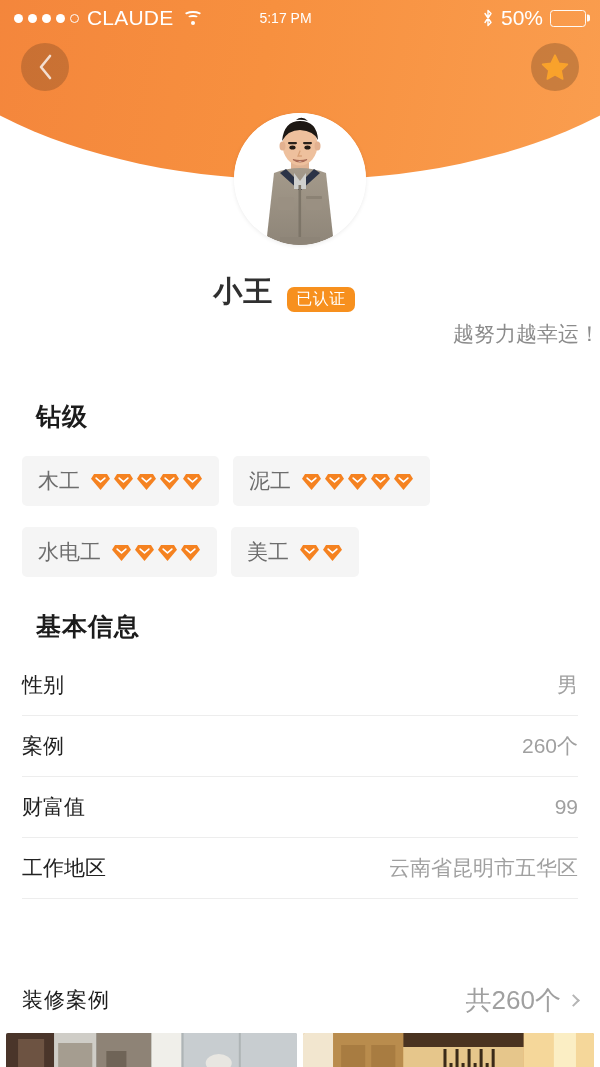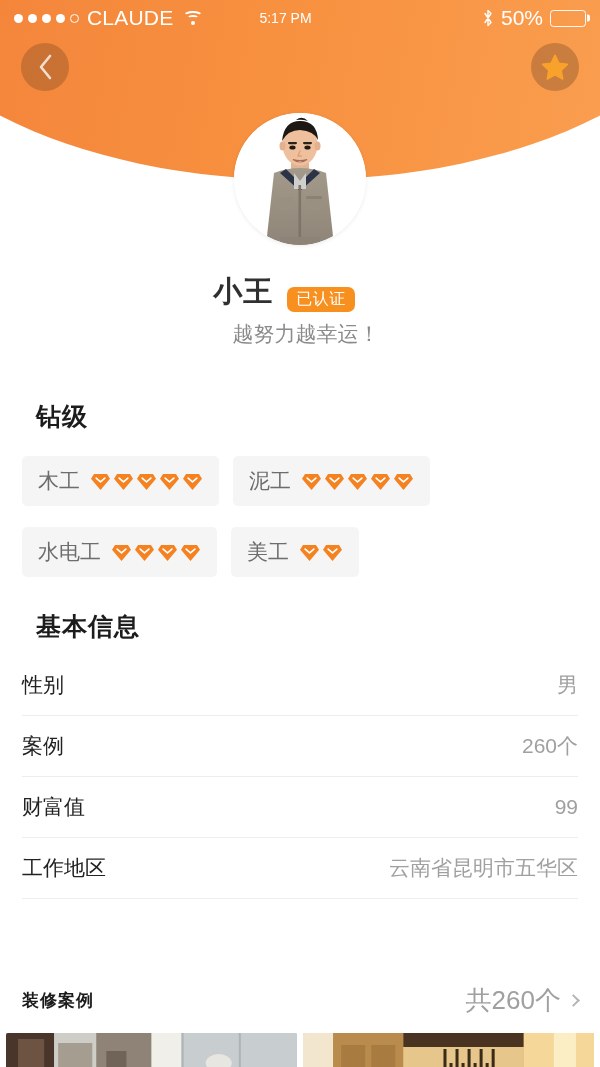--- a/index.html
+++ b/index.html
@@ -147,21 +147,21 @@
     color: #ffffff;
     font-size: 16px;
     padding: 4px 9px 5px;
     border-radius: 7px;
     line-height: 1;
     letter-spacing: 0.5px;
   }
   .tagline {
     position: absolute;
     top: 320px; left: 0; width: 600px;
-    text-align: center;
+    text-align: right;
     font-size: 21px;
     color: #8b8b8b;
     padding-left: 12px;
   }
 
   
   .section-title {
     position: absolute;
     left: 36px;
     font-size: 25px;
@@ -227,22 +227,22 @@
     position: absolute;
     top: 975px;
     left: 22px;
     width: 556px;
     height: 50px;
     display: flex;
     align-items: center;
     justify-content: space-between;
   }
   .cases-title {
-    font-size: 17px;
-    font-weight: bold;
+    font-size: 21px;
+    font-weight: normal;
     color: #1c1c1c;
     letter-spacing: 1px;
   }
   .cases-right {
     display: flex; align-items: center; gap: 8px;
   }
   .cases-count { font-size: 26px; color: #a0a0a0; }
   .chev-r {
     width: 9px; height: 9px;
     border-top: 2px solid #b5b5b5;

